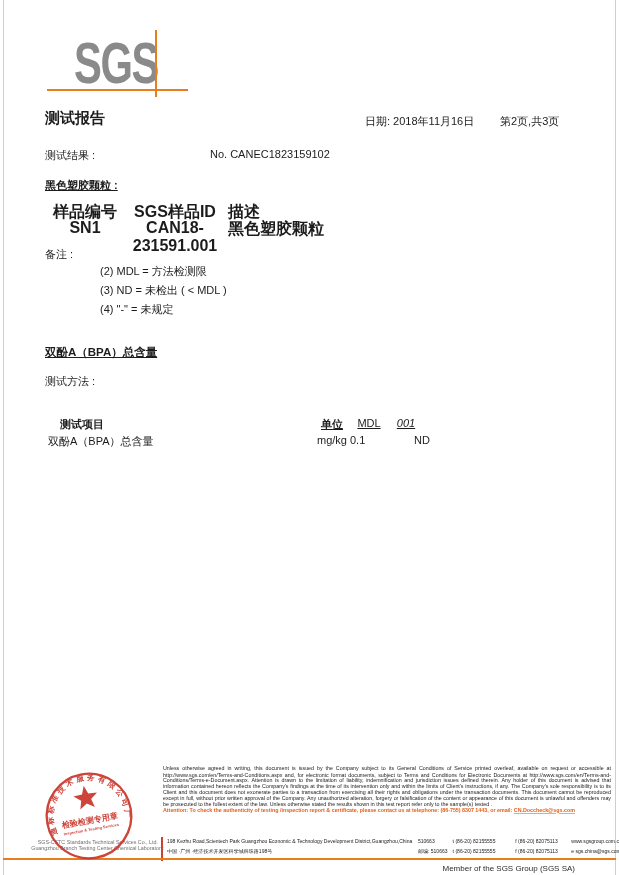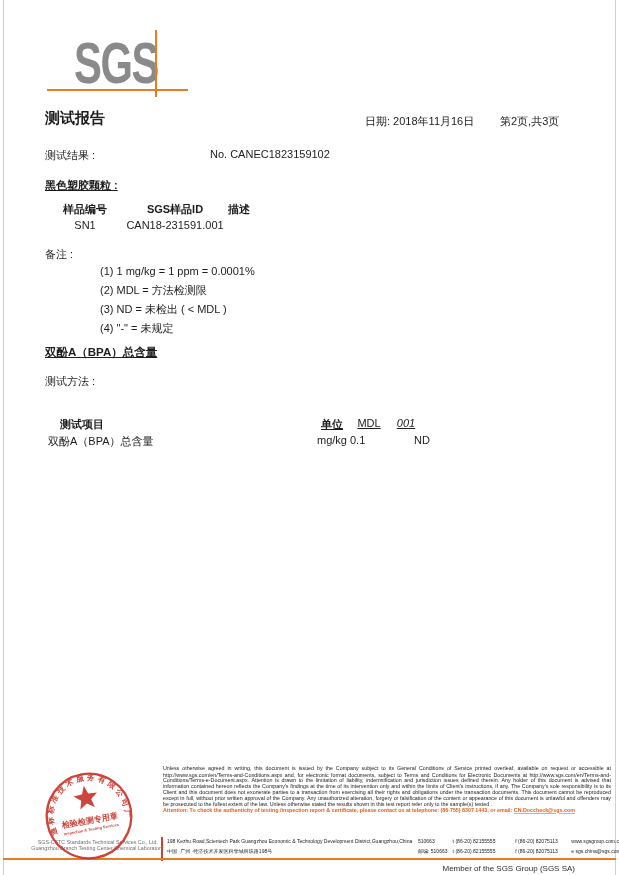--- a/index.html
+++ b/index.html
@@ -23,22 +23,22 @@
   #report-title{position:absolute;left:45px;top:109px;font-size:15px;font-weight:bold;}
   #report-no{position:absolute;left:210px;top:114px;font-size:11px;margin-top:34px;}
   #report-date{position:absolute;left:365px;top:114px;font-size:11px;}
   #report-page{position:absolute;left:500px;top:114px;font-size:11px;}
 
   .body-text{font-size:11px;}
   #results-label{position:absolute;left:45px;top:148px;}
   #sample-desc-label{position:absolute;left:45px;top:178px;font-weight:bold;text-decoration:underline;}
 
   
-  #sample-table{position:absolute;left:45px;top:202px;width:420px;font-size:11px;}
-  #sample-table .trow{display:flex;height:17px;align-items:flex-start;}
+  #sample-table{position:absolute;left:45px;top:202px;width:420px;font-size:16px;}
+  #sample-table .trow{display:flex;height:17px;align-items:flex-start;font-weight:bold;}
   #sample-table .c1{flex:0 0 80px;text-align:center;}
   #sample-table .c2{flex:0 0 100px;text-align:center;}
   #sample-table .c3{flex:1 1 auto;padding-left:3px;text-align:left;}
   #sample-table .thead{font-weight:bold;}
 
   #notes-label{position:absolute;left:45px;top:247px;}
   #notes-list{position:absolute;left:100px;top:262px;font-size:11px;line-height:19px;}
 
   #bpa-heading{position:absolute;left:45px;top:345px;font-size:11.5px;font-weight:bold;text-decoration:underline;}
   #method-label{position:absolute;left:45px;top:374px;}
@@ -102,26 +102,26 @@
 
   <div id="sample-table">
     <div class="trow thead">
       <div class="c1">样品编号</div>
       <div class="c2">SGS样品ID</div>
       <div class="c3">描述</div>
     </div>
     <div class="trow">
       <div class="c1">SN1</div>
       <div class="c2">CAN18-231591.001</div>
+      <div class="c3">黑色塑胶颗粒</div>
     </div>
   </div>
 
   <div id="notes-label" class="body-text">备注 :</div>
   <div id="notes-list">
-    <div>(1) 1 mg/kg = 1 ppm = 0.0001%</div>
     <div>(2) MDL = 方法检测限</div>
     <div>(3) ND = 未检出 ( &lt; MDL )</div>
     <div>(4) "-" = 未规定</div>
   </div>
 
   <div id="bpa-heading">双酚A（BPA）总含量</div>
   <div id="method-label" class="body-text">测试方法 :</div>
 
   <div class="rt-cell" id="rt-h-item">测试项目</div>
   <div class="rt-cell" id="rt-h-unit">单位</div>

